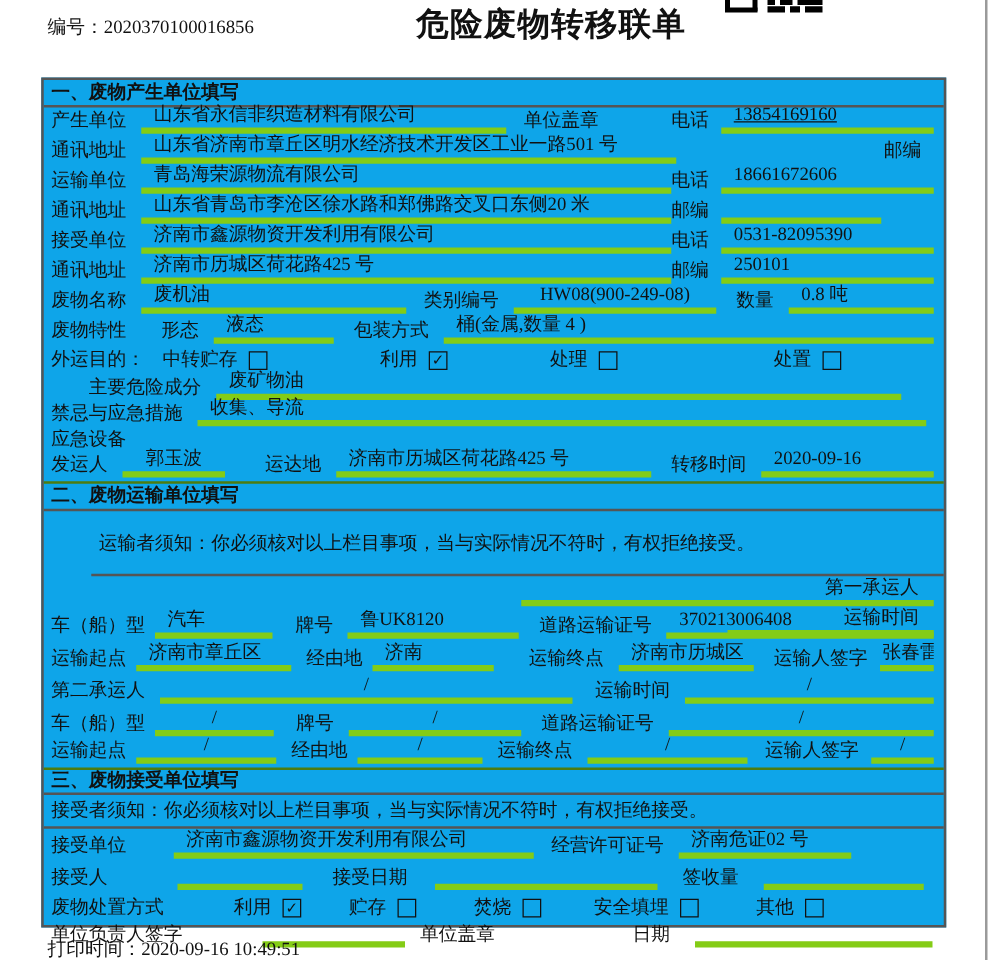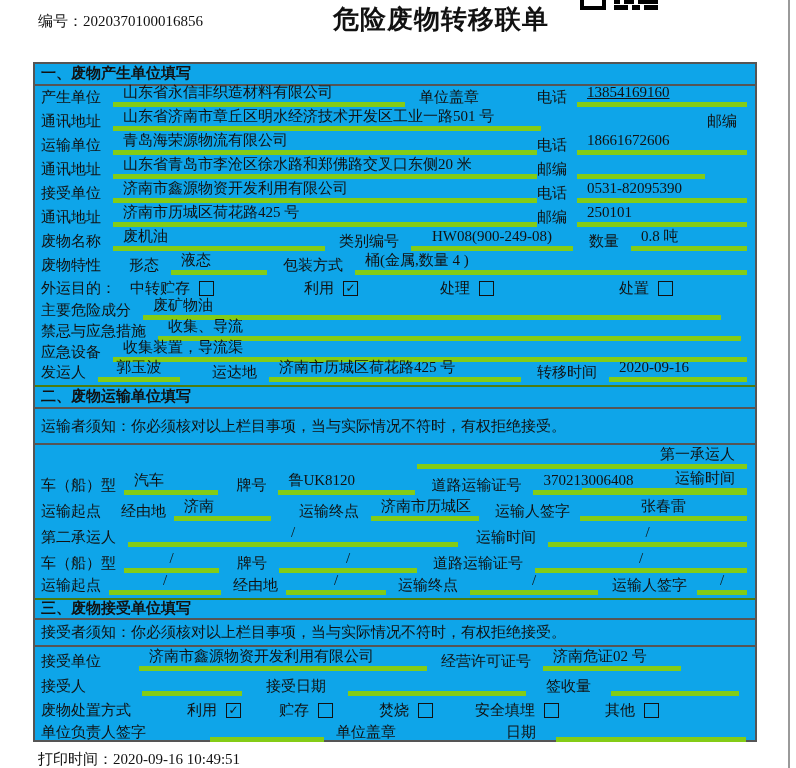--- a/index.html
+++ b/index.html
@@ -141,65 +141,65 @@
     <span class="opt" style="margin-left:82px;">
       <span>处理</span>
       <span class="cb"></span>
     </span>
     <span class="opt" style="margin-left:125px;">
       <span>处置</span>
       <span class="cb"></span>
     </span>
   </div>
 
-  <div class="row" style="height:21px;">
+  <div class="row" style="height:21px;margin-left:30px;">
     <span class="lbl">主要危险成分</span>
     <span class="fld fill" style="margin-right:26px;">废矿物油</span>
   </div>
 
   <div class="row" style="height:21px;">
     <span class="lbl">禁忌与应急措施</span>
     <span class="fld fill" style="margin-right:6px;">收集、导流</span>
   </div>
 
   <div class="row" style="height:21px;">
     <span class="lbl">应急设备</span>
-    <span class="fld fill">收集装置，导流渠</span>
   </div>
 
   <div class="row" style="height:20px;">
     <span class="lbl">发运人</span>
     <span class="fld c" style="width:82px;">郭玉波</span>
     <span class="lbl" style="margin-left:32px;">运达地</span>
     <span class="fld" style="width:252px;">济南市历城区荷花路425 号</span>
     <span class="lbl" style="margin-left:16px;">转移时间</span>
     <span class="fld fill">2020-09-16</span>
   </div>
 
   <div class="sec-h mid" style="height:24px;">二、废物运输单位填写</div>
-  <div class="notice" style="height:36px;">运输者须知：你必须核对以上栏目事项，当与实际情况不符时，有权拒绝接受。</div>
+  <div class="notice" style="height:52px;margin-left:38px;">运输者须知：你必须核对以上栏目事项，当与实际情况不符时，有权拒绝接受。</div>
 
   <div class="row" style="height:27px;flex-direction:column;">
     <span class="lbl">第一承运人</span>
     <span class="fld" style="width:330px;">青岛海荣源物流有限公司</span>
     <span class="lbl" style="margin-left:18px;">运输时间</span>
     <span class="fld" style="width:165px;">2020-09-16</span>
   </div>
 
   <div class="row" style="height:26px;">
     <span class="lbl" style="margin-right:8px;">车（船）型</span>
     <span class="fld" style="width:95px;">汽车</span>
     <span class="lbl" style="margin-left:18px;">牌号</span>
     <span class="fld" style="width:138px;">鲁UK8120</span>
     <span class="lbl" style="margin-left:16px;">道路运输证号</span>
     <span class="fld" style="width:215px;">370213006408</span>
   </div>
 
   <div class="row" style="height:26px;">
     <span class="lbl" style="margin-right:8px;">运输起点</span>
+    <span class="fld" style="width:124px;">济南市章丘区</span>
     <span class="lbl" style="margin-left:12px;margin-right:8px;">经由地</span>
     <span class="fld" style="width:97px;">济南</span>
     <span class="lbl" style="margin-left:28px;">运输终点</span>
     <span class="fld" style="width:108px;">济南市历城区</span>
     <span class="lbl" style="margin-left:16px;margin-right:10px;">运输人签字</span>
     <span class="fld fill c">张春雷</span>
   </div>
 
   <div class="row" style="height:26px;">
     <span class="lbl">第二承运人</span>

